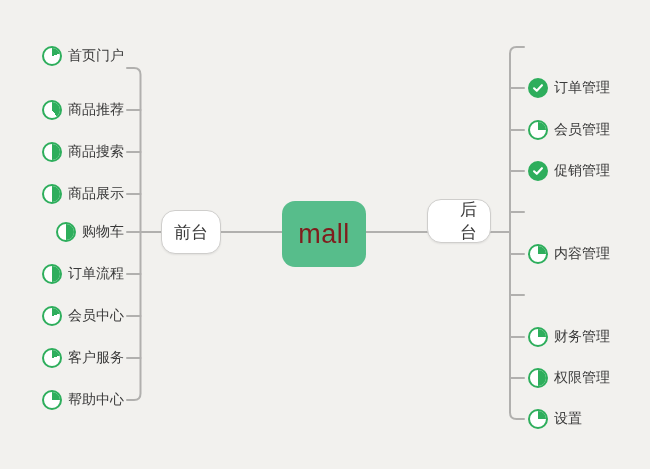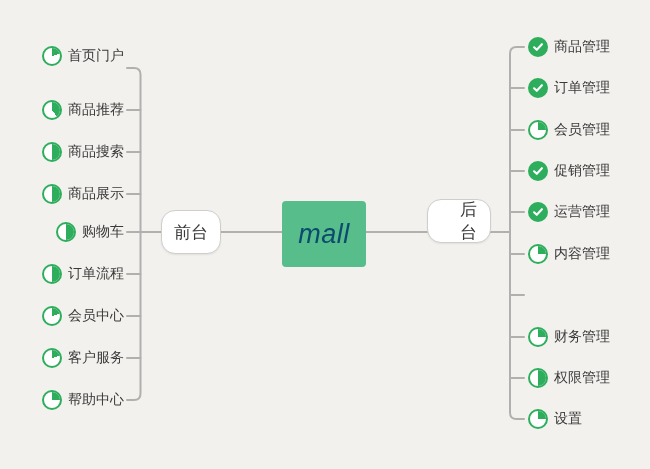--- a/index.html
+++ b/index.html
@@ -3,21 +3,21 @@
 <meta charset="utf-8">
 <style>
   html,body{margin:0;padding:0;background:var(--background,#f2f1ee);}
   body{font-family:"Liberation Sans","DejaVu Sans",sans-serif;}
   .canvas{position:relative;width:650px;height:469px;background:var(--background,#f2f1ee);overflow:hidden;}
   svg.connectors{position:absolute;left:0;top:0;}
   .conn{fill:none;stroke:var(--line,#b1b0ae);stroke-width:2;stroke-linecap:round;}
 
   .node{position:absolute;display:flex;align-items:center;justify-content:center;box-sizing:border-box;}
   .root-node{left:282px;top:201px;width:84px;height:66px;background:var(--root-bg,#57bd8b);
-             border-radius:4px;color:#0c4a6e;font-size:27px;letter-spacing:.5px;font-style:italic;}
+             border-radius:13px;color:#7f1d1d;font-size:27px;letter-spacing:.5px;}
   .branch-node{width:60px;height:44px;background:var(--node-bg,#fff);border:1px solid var(--node-border,#cfcecc);
                border-radius:14px;color:var(--text,#3a3a3a);font-size:17px;box-shadow:0 1px 2px rgba(0,0,0,.07);}
   .branch-front{left:161px;top:210px;}
   .branch-back{left:427px;top:199px;width:64px;padding-left:32px;}
 
   .row{position:absolute;height:22px;display:flex;align-items:center;gap:6px;
        font-size:14px;color:var(--text,#3a3a3a);white-space:nowrap;}
   .row.l{right:526px;}
   .row.r{left:528px;}
 
@@ -112,28 +112,20 @@
       </span>
     <span>客户服务</span>
   </div>
   <div class="row l" style="top:389px">
     <span class="picon" style="--p: 25%;">
         <span class="pie-fill"></span>
       </span>
     <span>帮助中心</span>
   </div>
 
-  <div class="row r" style="top:36px">
-    <span class="picon done">
-        <svg class="check" viewBox="0 0 16 16">
-          <path d="M3.5 8.3 L6.6 11.2 L12.5 4.8" fill="none" stroke="#fff" stroke-width="2.4" stroke-linecap="round" stroke-linejoin="round"></path>
-        </svg>
-      </span>
-    <span>商品管理</span>
-  </div>
   <div class="row r" style="top:77px">
     <span class="picon done">
         <svg class="check" viewBox="0 0 16 16">
           <path d="M3.5 8.3 L6.6 11.2 L12.5 4.8" fill="none" stroke="#fff" stroke-width="2.4" stroke-linecap="round" stroke-linejoin="round"></path>
         </svg>
       </span>
     <span>订单管理</span>
   </div>
   <div class="row r" style="top:119px">
     <span class="picon" style="--p: 25%;">
@@ -141,28 +133,20 @@
       </span>
     <span>会员管理</span>
   </div>
   <div class="row r" style="top:160px">
     <span class="picon done">
         <svg class="check" viewBox="0 0 16 16">
           <path d="M3.5 8.3 L6.6 11.2 L12.5 4.8" fill="none" stroke="#fff" stroke-width="2.4" stroke-linecap="round" stroke-linejoin="round"></path>
         </svg>
       </span>
     <span>促销管理</span>
-  </div>
-  <div class="row r" style="top:201px">
-    <span class="picon done">
-        <svg class="check" viewBox="0 0 16 16">
-          <path d="M3.5 8.3 L6.6 11.2 L12.5 4.8" fill="none" stroke="#fff" stroke-width="2.4" stroke-linecap="round" stroke-linejoin="round"></path>
-        </svg>
-      </span>
-    <span>运营管理</span>
   </div>
   <div class="row r" style="top:243px">
     <span class="picon" style="--p: 25%;">
         <span class="pie-fill"></span>
       </span>
     <span>内容管理</span>
   </div>
   <div class="row r" style="top:326px">
     <span class="picon" style="--p: 25%;">
         <span class="pie-fill"></span>

